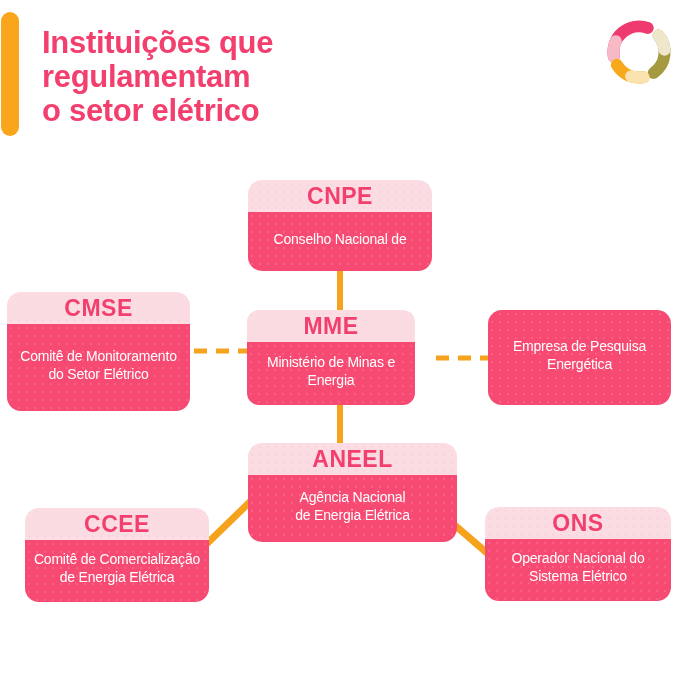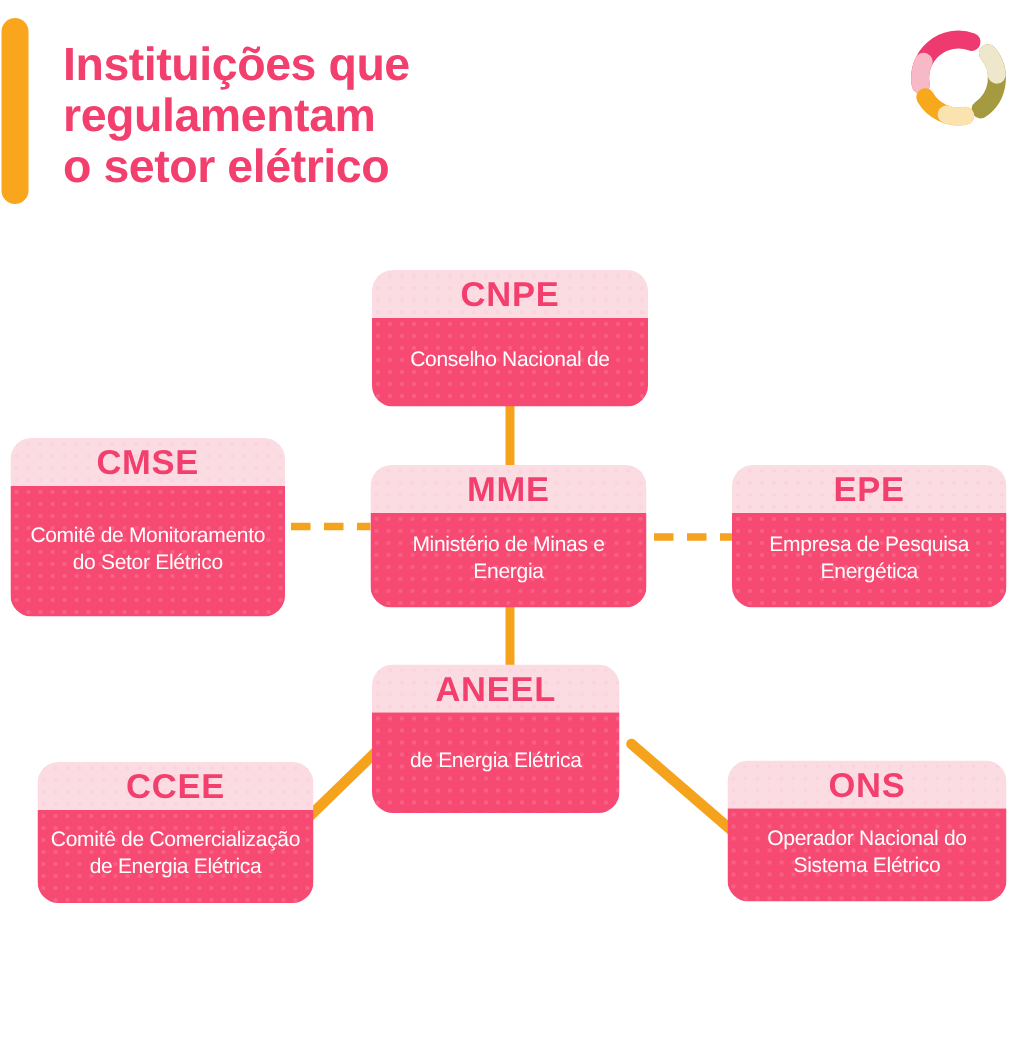--- a/index.html
+++ b/index.html
@@ -127,45 +127,43 @@
   <div class="node" style="left:7px;top:292px;width:183px;height:119px;">
     <div class="node-header">
       <span class="acronym">CMSE</span>
     </div>
     <div class="node-body">
       <span class="line">Comitê de Monitoramento</span>
       <span class="line">do Setor Elétrico</span>
     </div>
   </div>
 
-  <div class="node" style="left:247px;top:310px;width:184px;height:95px;">
+  <div class="node" style="left:247px;top:310px;width:168px;height:95px;border-radius:12px;">
     <div class="node-header">
       <span class="acronym">MME</span>
     </div>
     <div class="node-body">
       <span class="line">Ministério de Minas e</span>
       <span class="line">Energia</span>
     </div>
   </div>
 
   <div class="node" style="left:488px;top:310px;width:183px;height:95px;">
-    <div class="node-header">
-      <span class="acronym">EPE</span>
-    </div>
     <div class="node-body">
       <span class="line">Empresa de Pesquisa</span>
       <span class="line">Energética</span>
     </div>
   </div>
 
-  <div class="node" style="left:248px;top:443px;width:165px;height:99px;">
+  <div class="node" style="left:248px;top:443px;width:209px;height:99px;">
     <div class="node-header">
       <span class="acronym">ANEEL</span>
     </div>
     <div class="node-body">
+      <span class="line">Agência Nacional</span>
       <span class="line">de Energia Elétrica</span>
     </div>
   </div>
 
   <div class="node" style="left:13px;top:508px;width:184px;height:94px;margin-left:12px;">
     <div class="node-header">
       <span class="acronym">CCEE</span>
     </div>
     <div class="node-body">
       <span class="line">Comitê de Comercialização</span>

